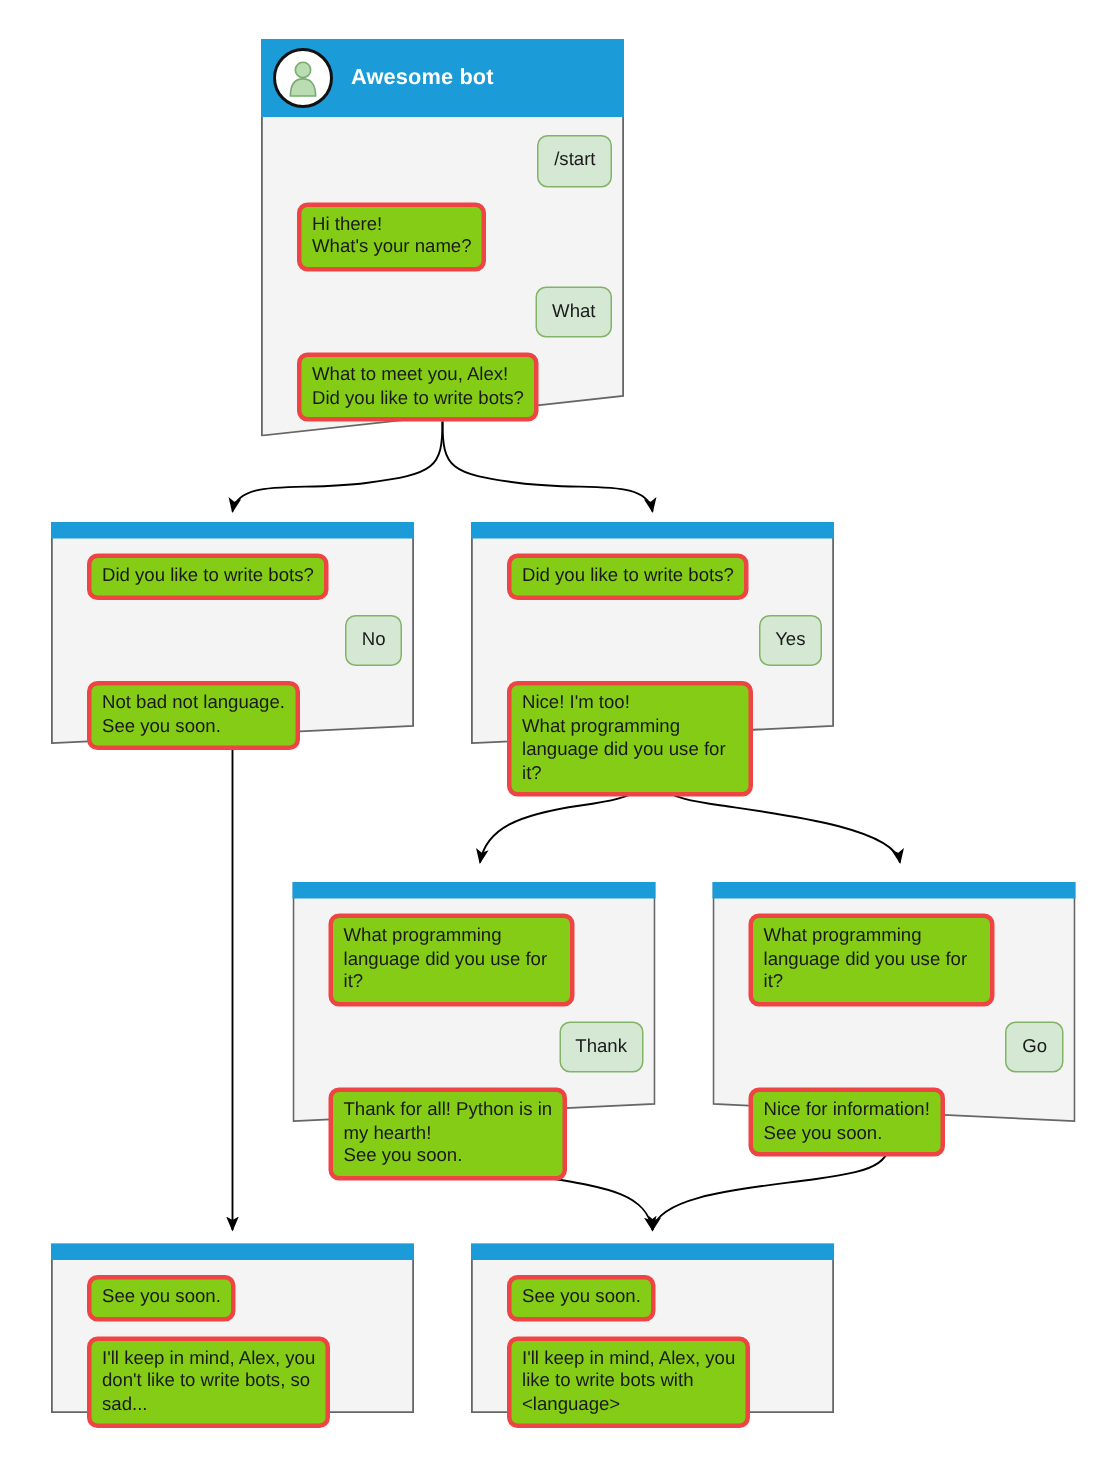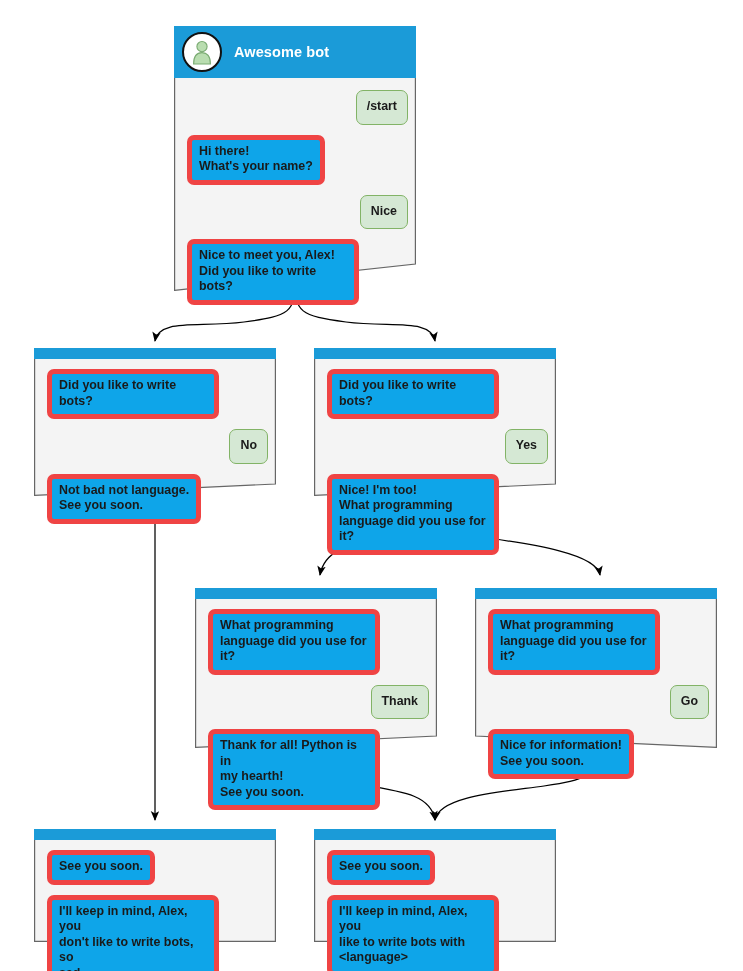--- a/index.html
+++ b/index.html
@@ -77,39 +77,38 @@
   .bot-title {
     color: #ffffff;
     font-size: 14.5px;
     font-weight: bold;
     margin-left: 12px;
     letter-spacing: 0.1px;
     white-space: nowrap;
   }
   .messages {
     position: relative;
-    padding: 10px 8px 8px 13px;
-    box-sizing: border-box;
-    font-weight: bold;
+    padding: 10px 8px 8px 24px;
+    box-sizing: border-box;
   }
   .msg {
     max-width: 78%;
     display: inline-block;
     padding: 4px 7px 5px 7px;
     border-radius: 7px;
     font-size: 12.4px;
     line-height: 15.5px;
     color: #1a1a1a;
     box-sizing: border-box;
     white-space: pre-line;
     margin-bottom: 10px;
   }
   .msg.bot {
-    background: #0ea5e9;
-    border: 5px solid #ef4444;
+    background: #84cc16;
+    border: 3px solid #ef4444;
   }
   .msg.user {
     background: #d5e8d4;
     border: 1px solid #82b366;
     float: right;
     clear: both;
     padding: 8px 10px 9px 10px;
   }
   .row { display: block; clear: both; }
   .row.right { text-align: right; }
@@ -157,24 +156,24 @@
       </div>
       <div class="messages" style="padding-top:12px;">
         <div class="row right">
           <span class="msg user">/start</span>
         </div>
         <div class="row">
           <span class="msg bot">Hi there!
 What's your name?</span>
         </div>
         <div class="row right">
-          <span class="msg user">Nice</span>
-        </div>
-        <div class="row">
-          <span class="msg bot">Nice to meet you, Alex!
+          <span class="msg user">What</span>
+        </div>
+        <div class="row">
+          <span class="msg bot">What to meet you, Alex!
 Did you like to write bots?</span>
         </div>
       </div>
     </div>
   </div>
 
   <div class="card" style="left:30px; top:348px; width:242px; height:148px;">
     <svg class="card-shape" viewBox="0 0 242 148" preserveAspectRatio="none" xmlns="http://www.w3.org/2000/svg">
       <polygon points="0.6,0.6 241.4,0.6 241.4,136 0.6,147.4" fill="#f4f4f4" stroke="#666666" stroke-width="1.2"></polygon>
     </svg>

